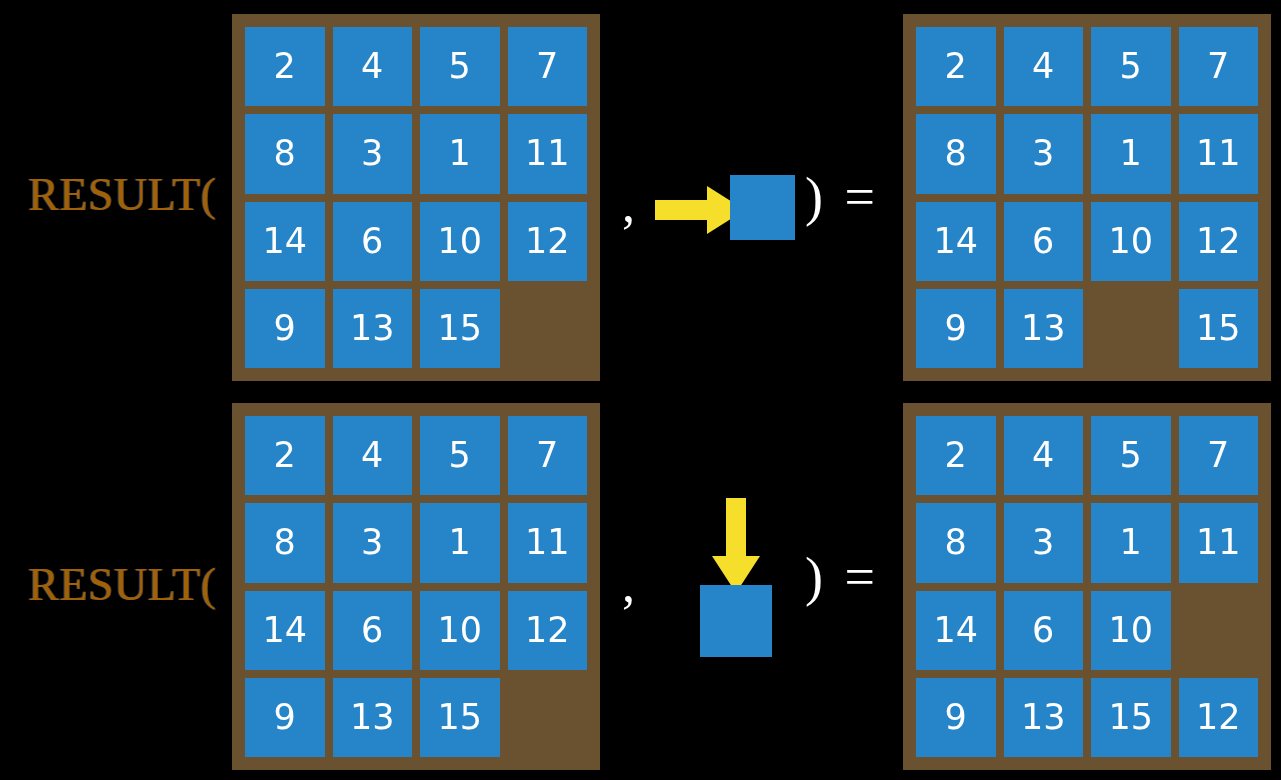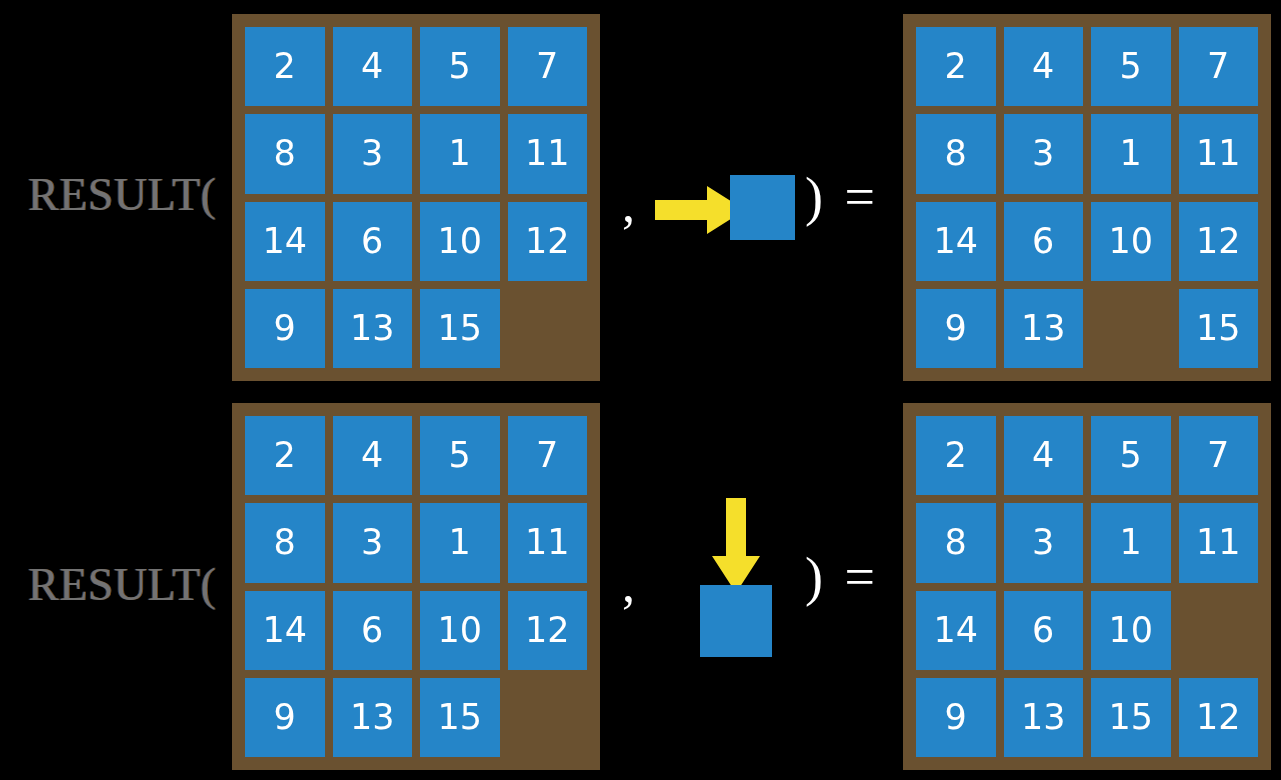--- a/index.html
+++ b/index.html
@@ -29,21 +29,21 @@
   }
   .eq-row.row1 { top: 0; }
   .eq-row.row2 { top: 390px; }
 
   
   .result-label {
     position: absolute;
     left: 28px;
     top: 50%;
     transform: translateY(-50%);
-    color: #737373;
+    color: #a16207;
     font-family: "Liberation Serif", serif;
     font-size: 46px;
     font-variant: small-caps;
     letter-spacing: 0.5px;
     white-space: nowrap;
     line-height: 1;
     text-shadow: 1px 0 0 rgba(190,120,40,0.55), -1px 0 0 rgba(70,120,190,0.45);
   }
 
   

